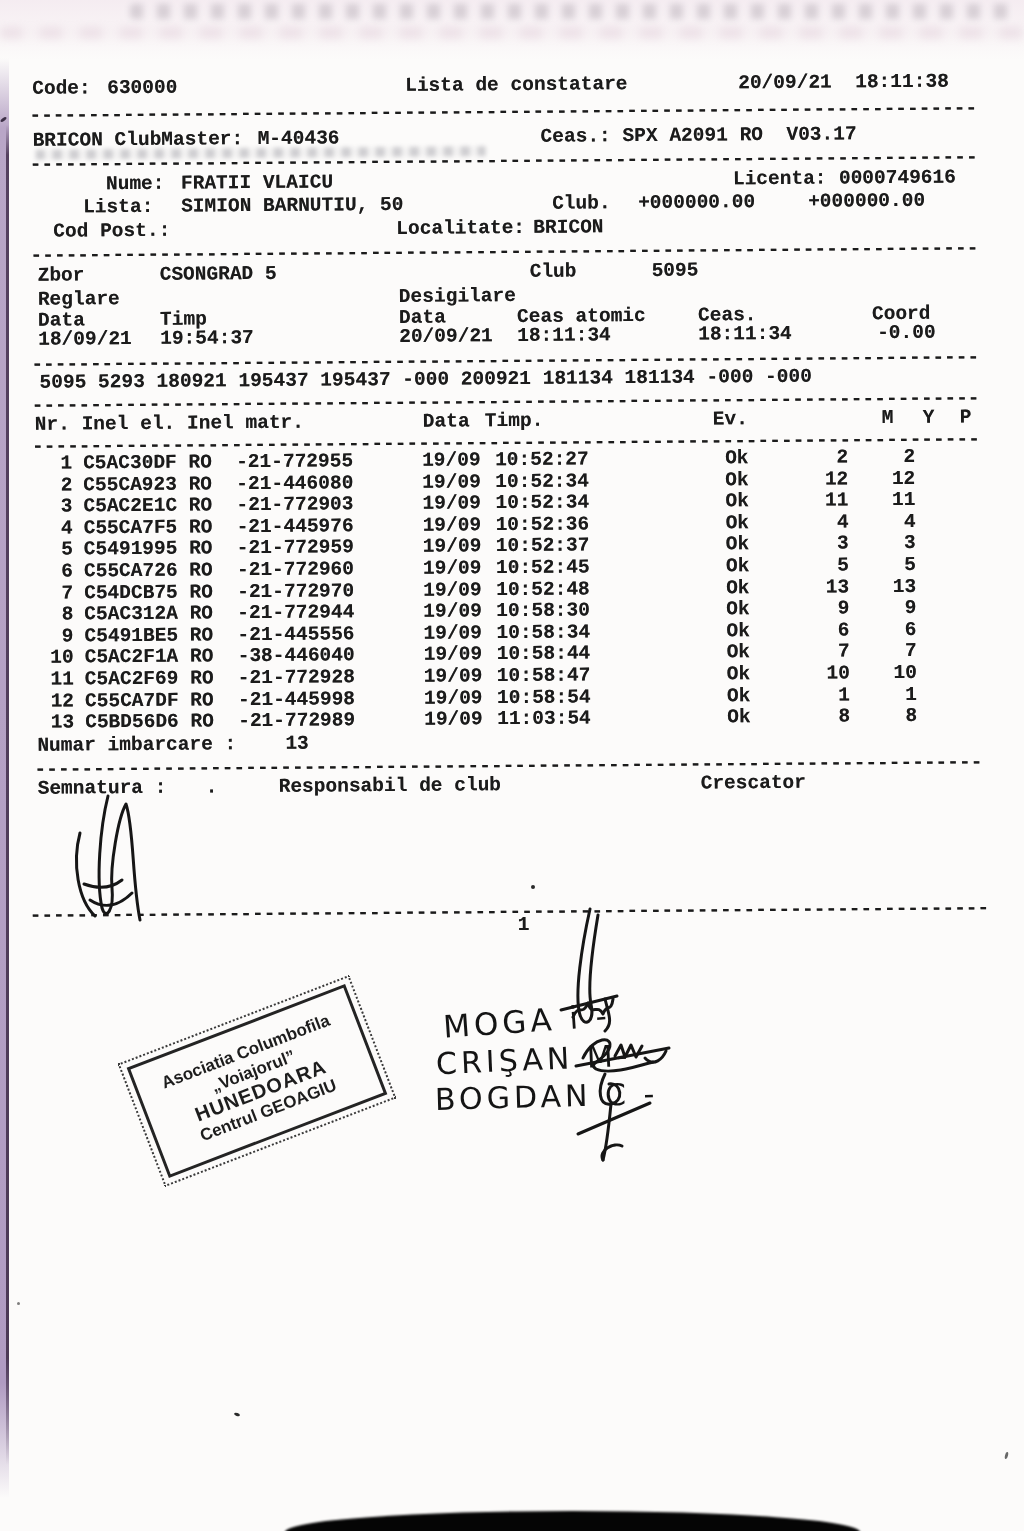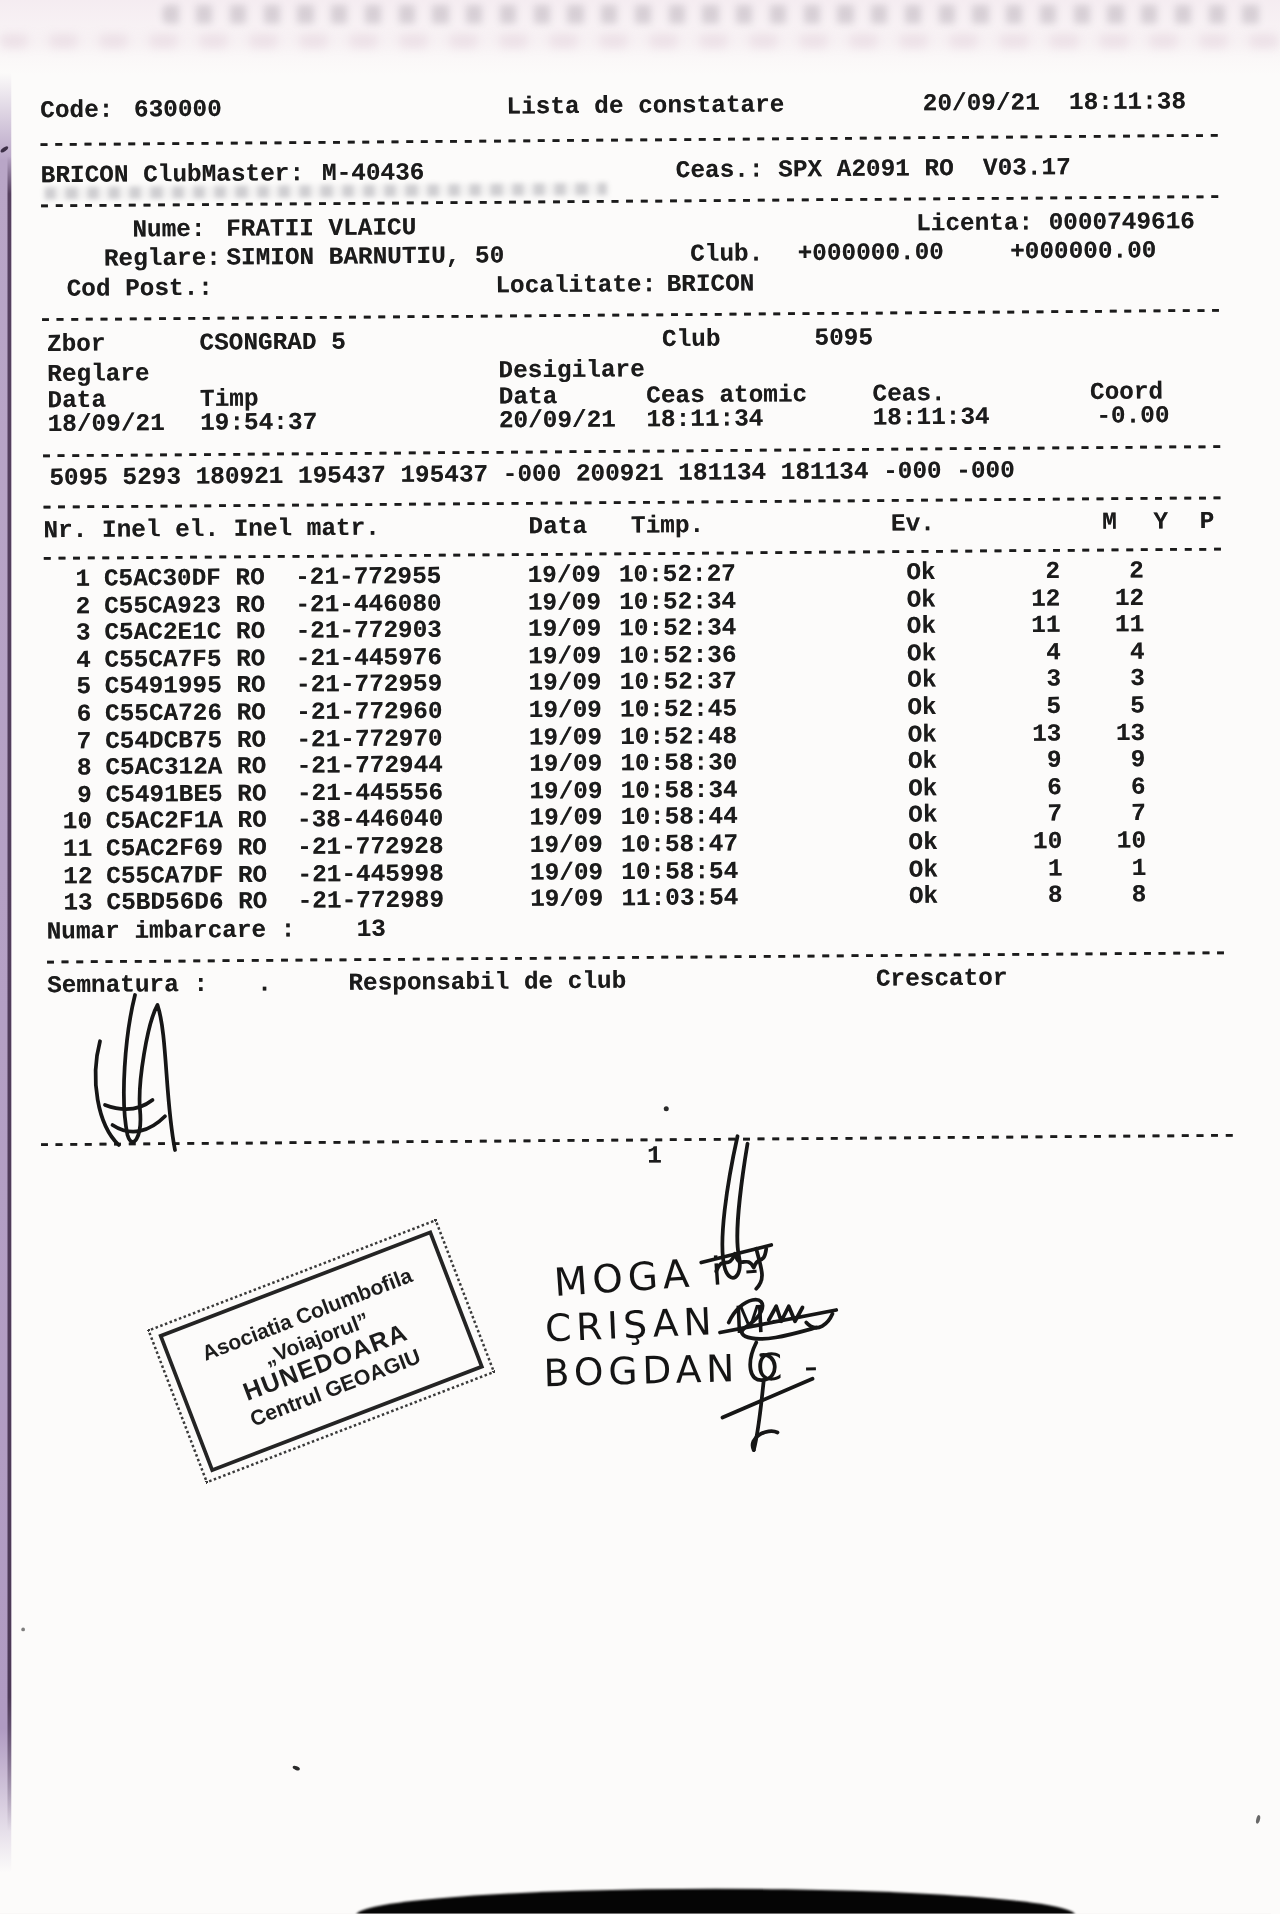--- a/index.html
+++ b/index.html
@@ -97,21 +97,21 @@
     <div class="ln divider" style="top:150px;left:34px;width:952px">--------------------------------------------------------------------------------------</div>
     <div class="smudge"></div>
 
     <div class="ln" style="top:170px">
       <span style="left:110px">Nume:</span>
       <span style="left:185px">FRATII VLAICU</span>
       <span style="left:737px">Licenta:</span>
       <span style="left:843px">0000749616</span>
     </div>
     <div class="ln" style="top:193px">
-      <span style="left:87px">Reglare:</span>
+      <span style="left:87px">Lista:</span>
       <span style="left:185px">SIMION BARNUTIU, 50</span>
       <span style="left:556px">Club.</span>
       <span style="left:642px">+000000.00</span>
       <span style="left:812px">+000000.00</span>
     </div>
     <div class="ln" style="top:217px">
       <span style="left:57px">Cod Post.:</span>
       <span style="left:400px">Localitate:</span>
       <span style="left:537px">BRICON</span>
     </div>
@@ -146,21 +146,21 @@
     <div class="ln divider" style="top:350px;left:34px;width:952px">--------------------------------------------------------------------------------------</div>
 
     <div class="ln" style="top:368px">
       <span style="left:42px">5095 5293 180921 195437 195437 -000 200921 181134 181134 -000 -000</span>
     </div>
     <div class="ln divider" style="top:391px;left:34px;width:952px">--------------------------------------------------------------------------------------</div>
 
     <div class="ln" style="top:410px">
       <span style="left:37px">Nr. Inel el. Inel matr.</span>
       <span style="left:425px">Data</span>
-      <span style="left:507px">Timp.</span>
+      <span style="left:487px">Timp.</span>
       <span style="left:715px">Ev.</span>
       <span style="left:884px">M</span>
       <span style="left:925px">Y</span>
       <span style="left:962px">P</span>
     </div>
     <div class="ln divider" style="top:432px;left:34px;width:952px">--------------------------------------------------------------------------------------</div>
 
     <div class="rows">
 
         <div class="trow">

